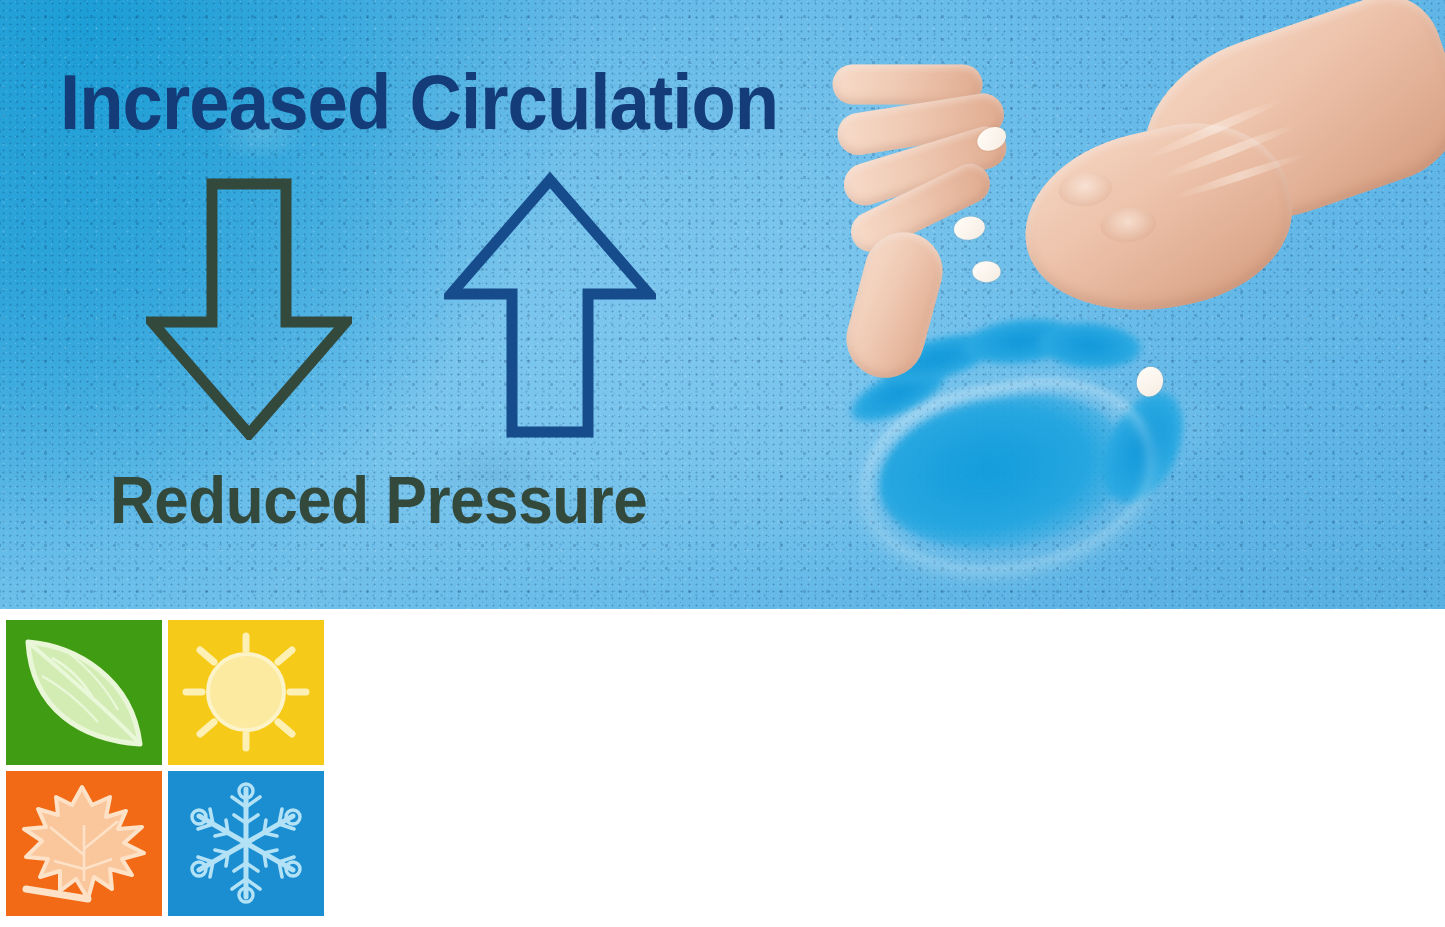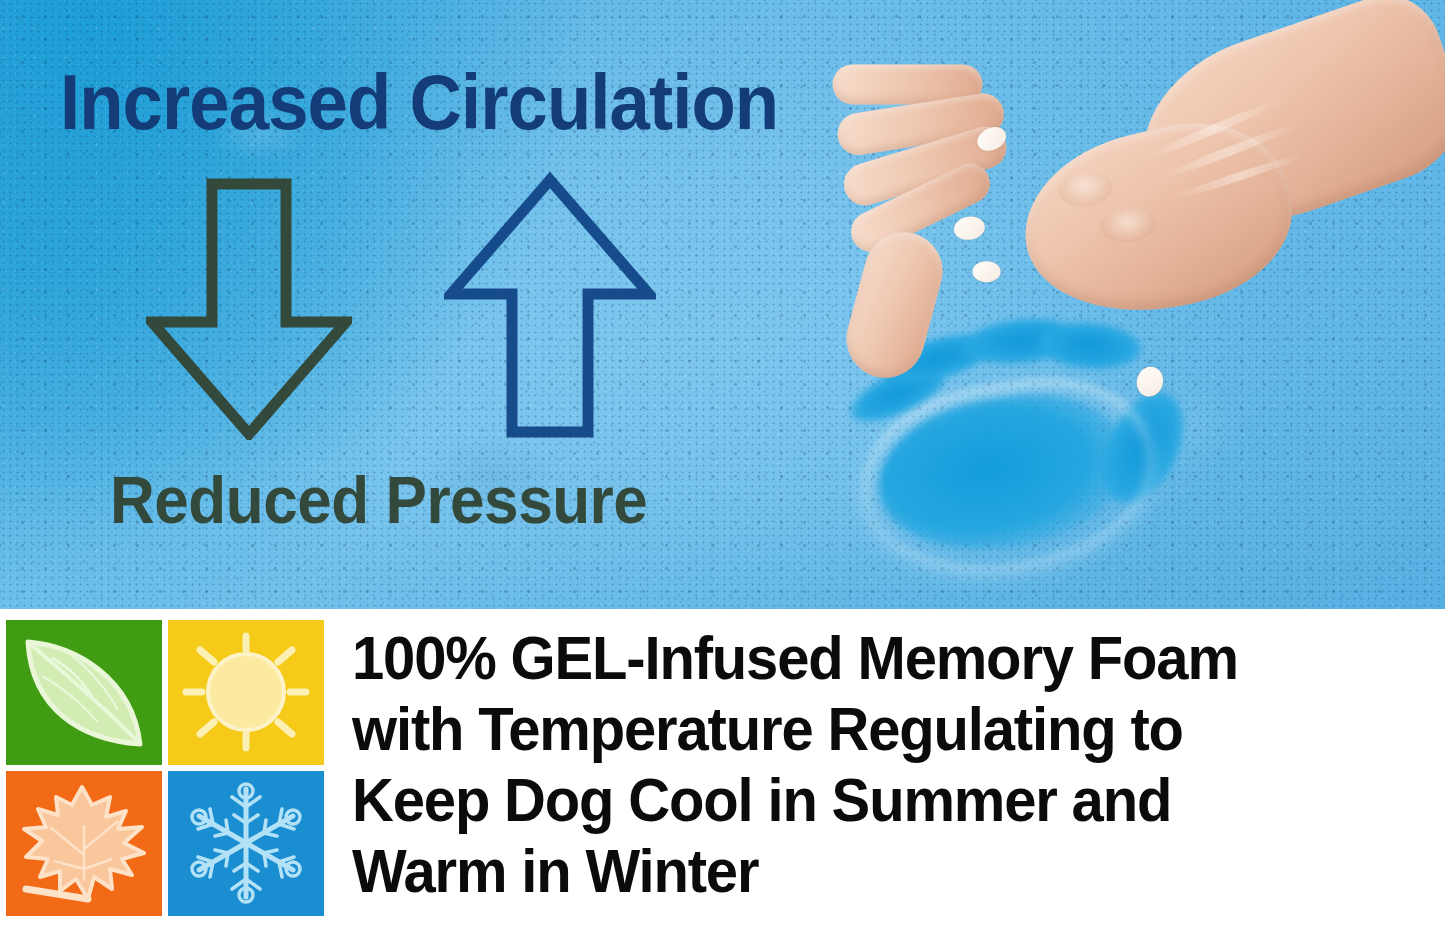--- a/index.html
+++ b/index.html
@@ -336,20 +336,14 @@
             <circle cx="78" cy="124" r="7"></circle>
             <circle cx="31" cy="46" r="7"></circle>
             <circle cx="125" cy="98" r="7"></circle>
             <circle cx="31" cy="98" r="7"></circle>
             <circle cx="125" cy="46" r="7"></circle>
           </g>
         </svg>
       </div>
     </div>
 
-    <div class="copy">
-      <div class="copy-line">100% GEL-Infused Memory Foam</div>
-      <div class="copy-line">with Temperature Regulating to</div>
-      <div class="copy-line">Keep Dog Cool in Summer and</div>
-      <div class="copy-line">Warm in Winter</div>
-    </div>
   </div>
 </div>
 
 </body></html>

